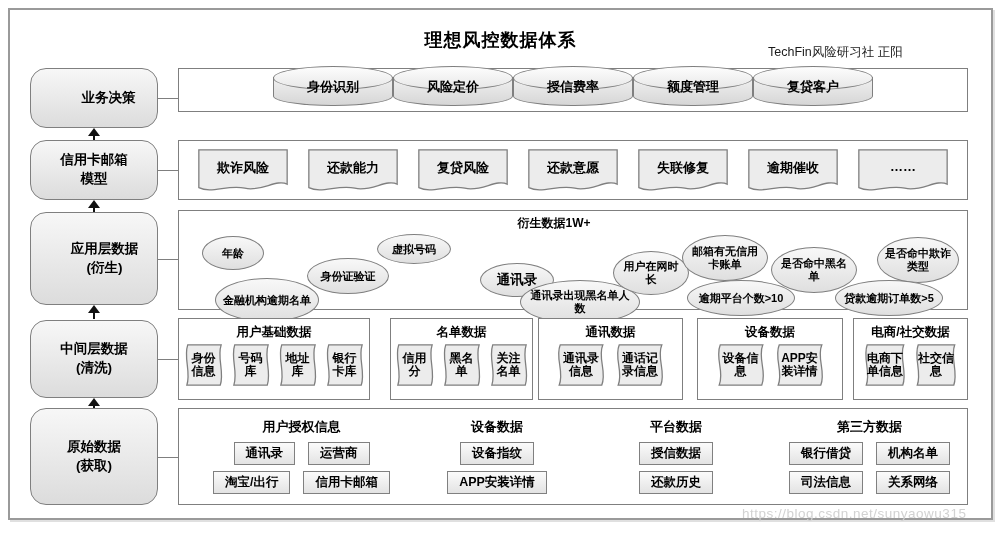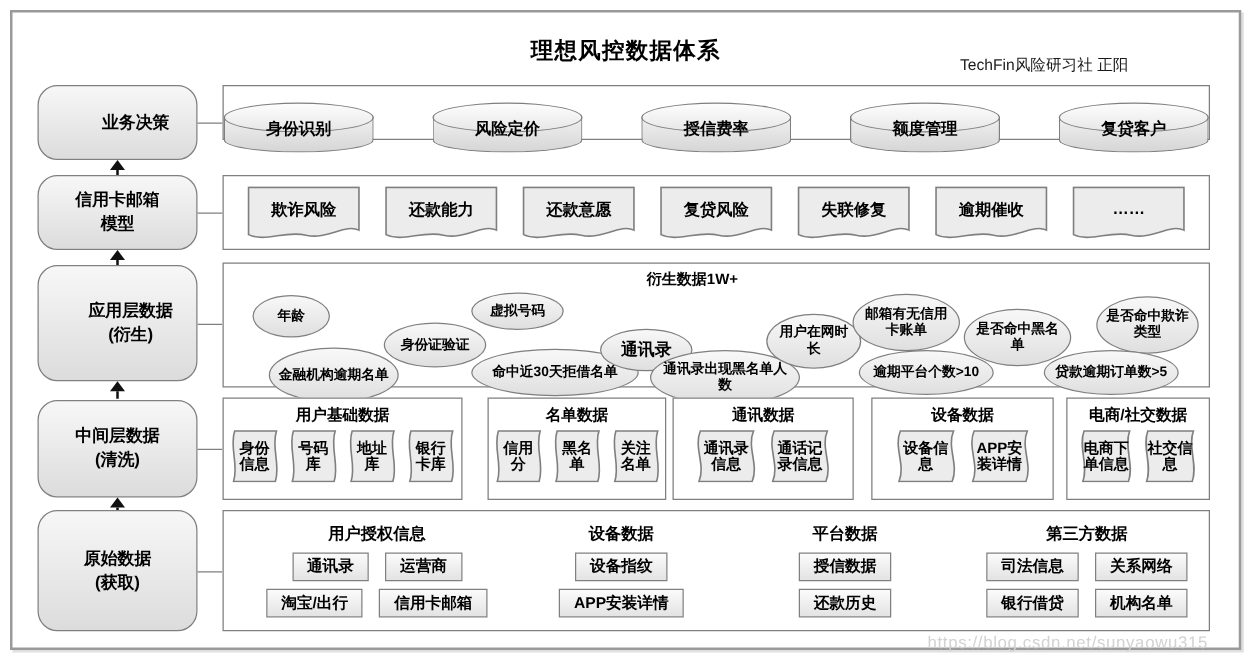--- a/index.html
+++ b/index.html
@@ -28,22 +28,22 @@
         border-right:6.5px solid transparent;border-bottom:8px solid #111;}
   .arr .stem{margin:0 auto;width:2.5px;background:#111;}
   #a0{top:128px;} #a0 .stem{height:4px;}
   #a1{top:200px;} #a1 .stem{height:4px;}
   #a2{top:305px;} #a2 .stem{height:6px;}
   #a3{top:398px;} #a3 .stem{height:2px;}
 
   
   .rowbox{position:absolute;left:178px;width:790px;box-sizing:border-box;
           border:1.5px solid #7f7f7f;background:#fff;}
-  #row-decision{top:68px;height:44px;display:flex;justify-content:space-between;
-          align-items:flex-start;padding-top:24px;}
+  #row-decision{top:68px;height:44px;display:flex;justify-content:center;
+          align-items:flex-start;padding-top:8px;}
   #row-model{top:140px;height:60px;display:flex;justify-content:space-evenly;
           align-items:flex-start;padding-top:8px;}
   #row-derived{top:210px;height:100px;}
 
   
   .cylinder{position:relative;width:118px;height:28px;
         background:linear-gradient(180deg,#f1f1f1,#d6d6d6);
         border:1px solid #7f7f7f;border-top:none;
         border-radius:0 0 59px 59px / 0 0 10px 10px;}
   .cylinder::before{content:"";position:absolute;left:-1px;top:-11px;width:100%;height:22px;
@@ -167,27 +167,27 @@
     <div class="doc">
         <svg viewBox="0 0 100 100" preserveAspectRatio="none">
           <path d="M2,2 H98 V78 C86,66 70,96 52,87 C34,78 16,100 2,86 Z" fill="#ececec" stroke="#7f7f7f" stroke-width="1.3" vector-effect="non-scaling-stroke"></path>
         </svg>
         <span class="lbl">还款能力</span>
       </div>
     <div class="doc">
         <svg viewBox="0 0 100 100" preserveAspectRatio="none">
           <path d="M2,2 H98 V78 C86,66 70,96 52,87 C34,78 16,100 2,86 Z" fill="#ececec" stroke="#7f7f7f" stroke-width="1.3" vector-effect="non-scaling-stroke"></path>
         </svg>
+        <span class="lbl">复贷风险</span>
+      </div>
+    <div class="doc">
+        <svg viewBox="0 0 100 100" preserveAspectRatio="none">
+          <path d="M2,2 H98 V78 C86,66 70,96 52,87 C34,78 16,100 2,86 Z" fill="#ececec" stroke="#7f7f7f" stroke-width="1.3" vector-effect="non-scaling-stroke"></path>
+        </svg>
         <span class="lbl">还款意愿</span>
-      </div>
-    <div class="doc">
-        <svg viewBox="0 0 100 100" preserveAspectRatio="none">
-          <path d="M2,2 H98 V78 C86,66 70,96 52,87 C34,78 16,100 2,86 Z" fill="#ececec" stroke="#7f7f7f" stroke-width="1.3" vector-effect="non-scaling-stroke"></path>
-        </svg>
-        <span class="lbl">复贷风险</span>
       </div>
     <div class="doc">
         <svg viewBox="0 0 100 100" preserveAspectRatio="none">
           <path d="M2,2 H98 V78 C86,66 70,96 52,87 C34,78 16,100 2,86 Z" fill="#ececec" stroke="#7f7f7f" stroke-width="1.3" vector-effect="non-scaling-stroke"></path>
         </svg>
         <span class="lbl">失联修复</span>
       </div>
     <div class="doc">
         <svg viewBox="0 0 100 100" preserveAspectRatio="none">
           <path d="M2,2 H98 V78 C86,66 70,96 52,87 C34,78 16,100 2,86 Z" fill="#ececec" stroke="#7f7f7f" stroke-width="1.3" vector-effect="non-scaling-stroke"></path>
@@ -201,21 +201,20 @@
         <span class="lbl">……</span>
       </div>
   </div>
 
   <div class="rowbox" id="row-derived">
     <div class="dtitle">衍生数据1W+</div>
     <div class="bubble" style="left:23px;top:9px;width:62px;height:34px;">年龄</div>
     <div class="bubble" style="left:198px;top:7px;width:74px;height:30px;">虚拟号码</div>
     <div class="bubble" style="left:128px;top:31px;width:82px;height:36px;">身份证验证</div>
     <div class="bubble" style="left:36px;top:51px;width:104px;height:44px;">金融机构逾期名单</div>
-    <div class="bubble" style="left:198px;top:52px;width:134px;height:38px;">命中近30天拒借名单</div>
     <div class="bubble big" style="left:301px;top:36px;width:74px;height:34px;">通讯录</div>
     <div class="bubble" style="left:341px;top:53px;width:120px;height:44px;">通讯录出现黑名单人数</div>
     <div class="bubble" style="left:434px;top:24px;width:76px;height:44px;">用户在网时长</div>
     <div class="bubble" style="left:503px;top:8px;width:86px;height:46px;">邮箱有无信用卡账单</div>
     <div class="bubble" style="left:592px;top:20px;width:86px;height:46px;">是否命中黑名单</div>
     <div class="bubble" style="left:698px;top:10px;width:82px;height:46px;">是否命中欺诈类型</div>
     <div class="bubble" style="left:508px;top:53px;width:108px;height:36px;">逾期平台个数&gt;10</div>
     <div class="bubble" style="left:656px;top:53px;width:108px;height:36px;">贷款逾期订单数&gt;5</div>
   </div>
 
@@ -349,24 +348,24 @@
       <div class="r5row">
           <div class="ritem">授信数据</div>
         </div>
       <div class="r5row">
           <div class="ritem">还款历史</div>
         </div>
     </div>
     <div class="r5col" id="c3">
       <div class="r5head">第三方数据</div>
       <div class="r5row">
+        <div class="ritem">银行借贷</div>
+        <div class="ritem">机构名单</div>
+      </div>
+      <div class="r5row">
         <div class="ritem">司法信息</div>
         <div class="ritem">关系网络</div>
       </div>
-      <div class="r5row">
-        <div class="ritem">银行借贷</div>
-        <div class="ritem">机构名单</div>
-      </div>
     </div>
   </div>
 
   <div class="watermark">https://blog.csdn.net/sunyaowu315</div>
 </div>
 
 </body></html>

